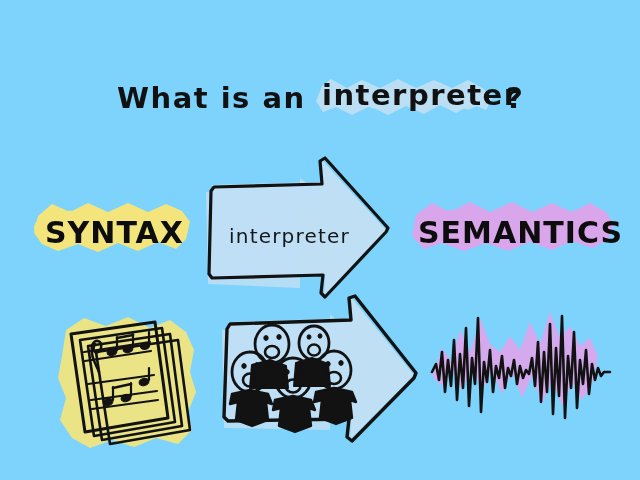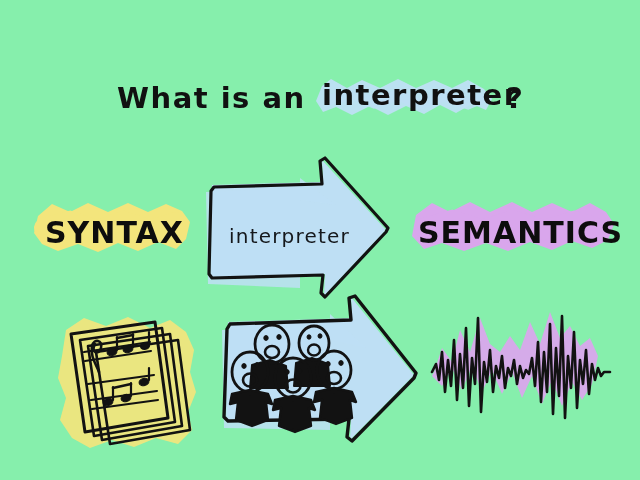--- a/index.html
+++ b/index.html
@@ -10,21 +10,21 @@
   body {
     width: 640px;
     height: 480px;
     overflow: hidden;
     font-family: "DejaVu Sans", sans-serif;
   }
   #slide {
     position: relative;
     width: 640px;
     height: 480px;
-    background: #86efac;
+    background: #7dd3fc;
   }
   #slide svg.layer {
     position: absolute;
     top: 0;
     left: 0;
     width: 640px;
     height: 480px;
   }
   .hand-title {
     font-family: "DejaVu Sans", sans-serif;

